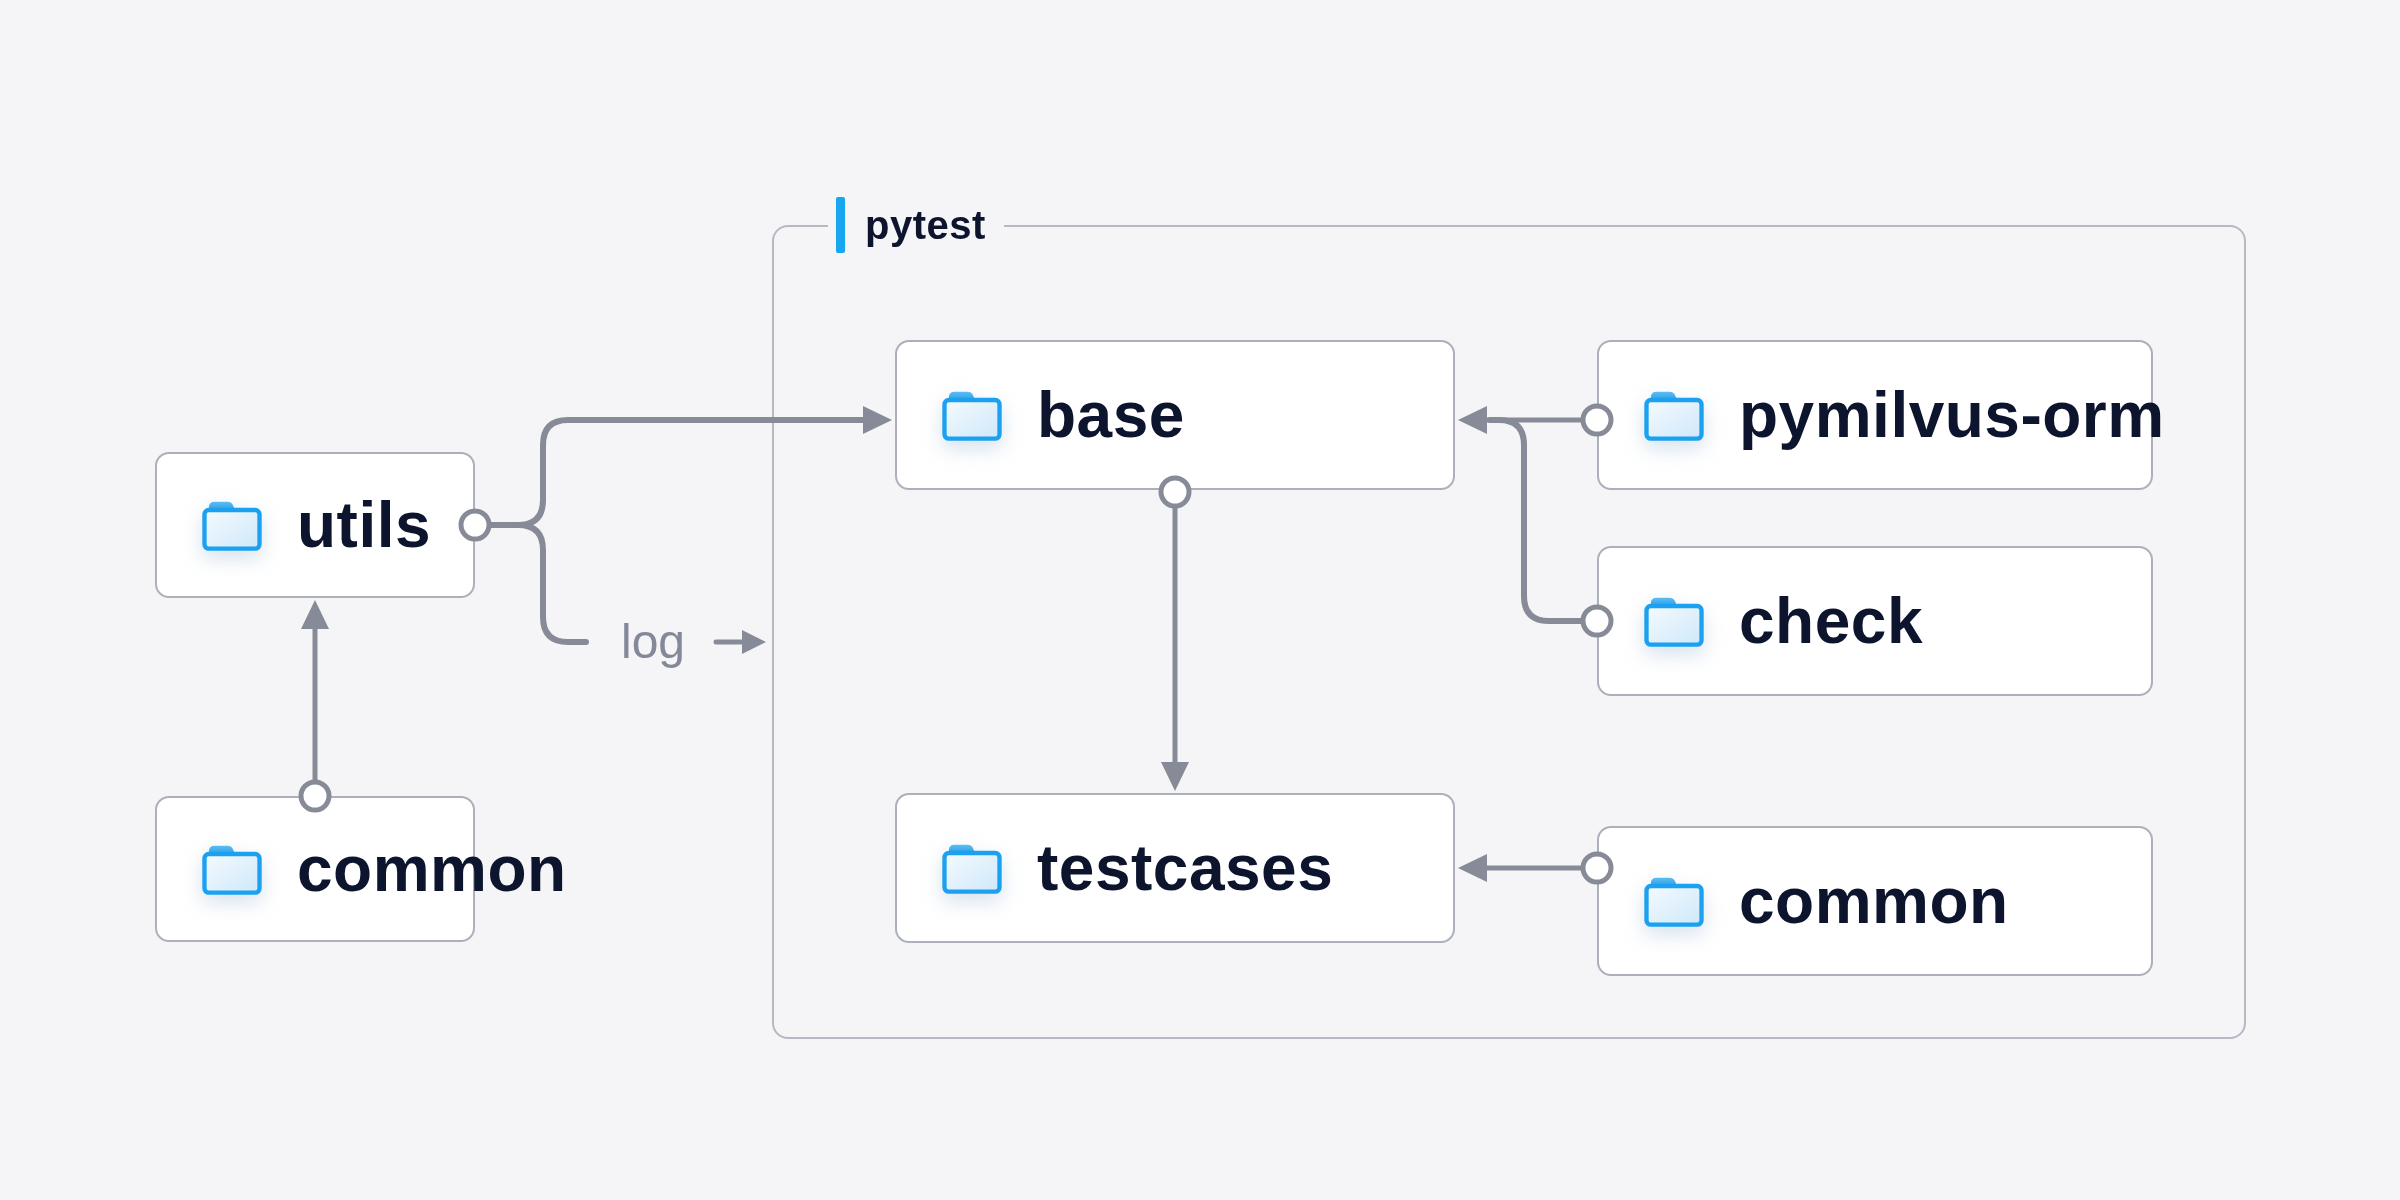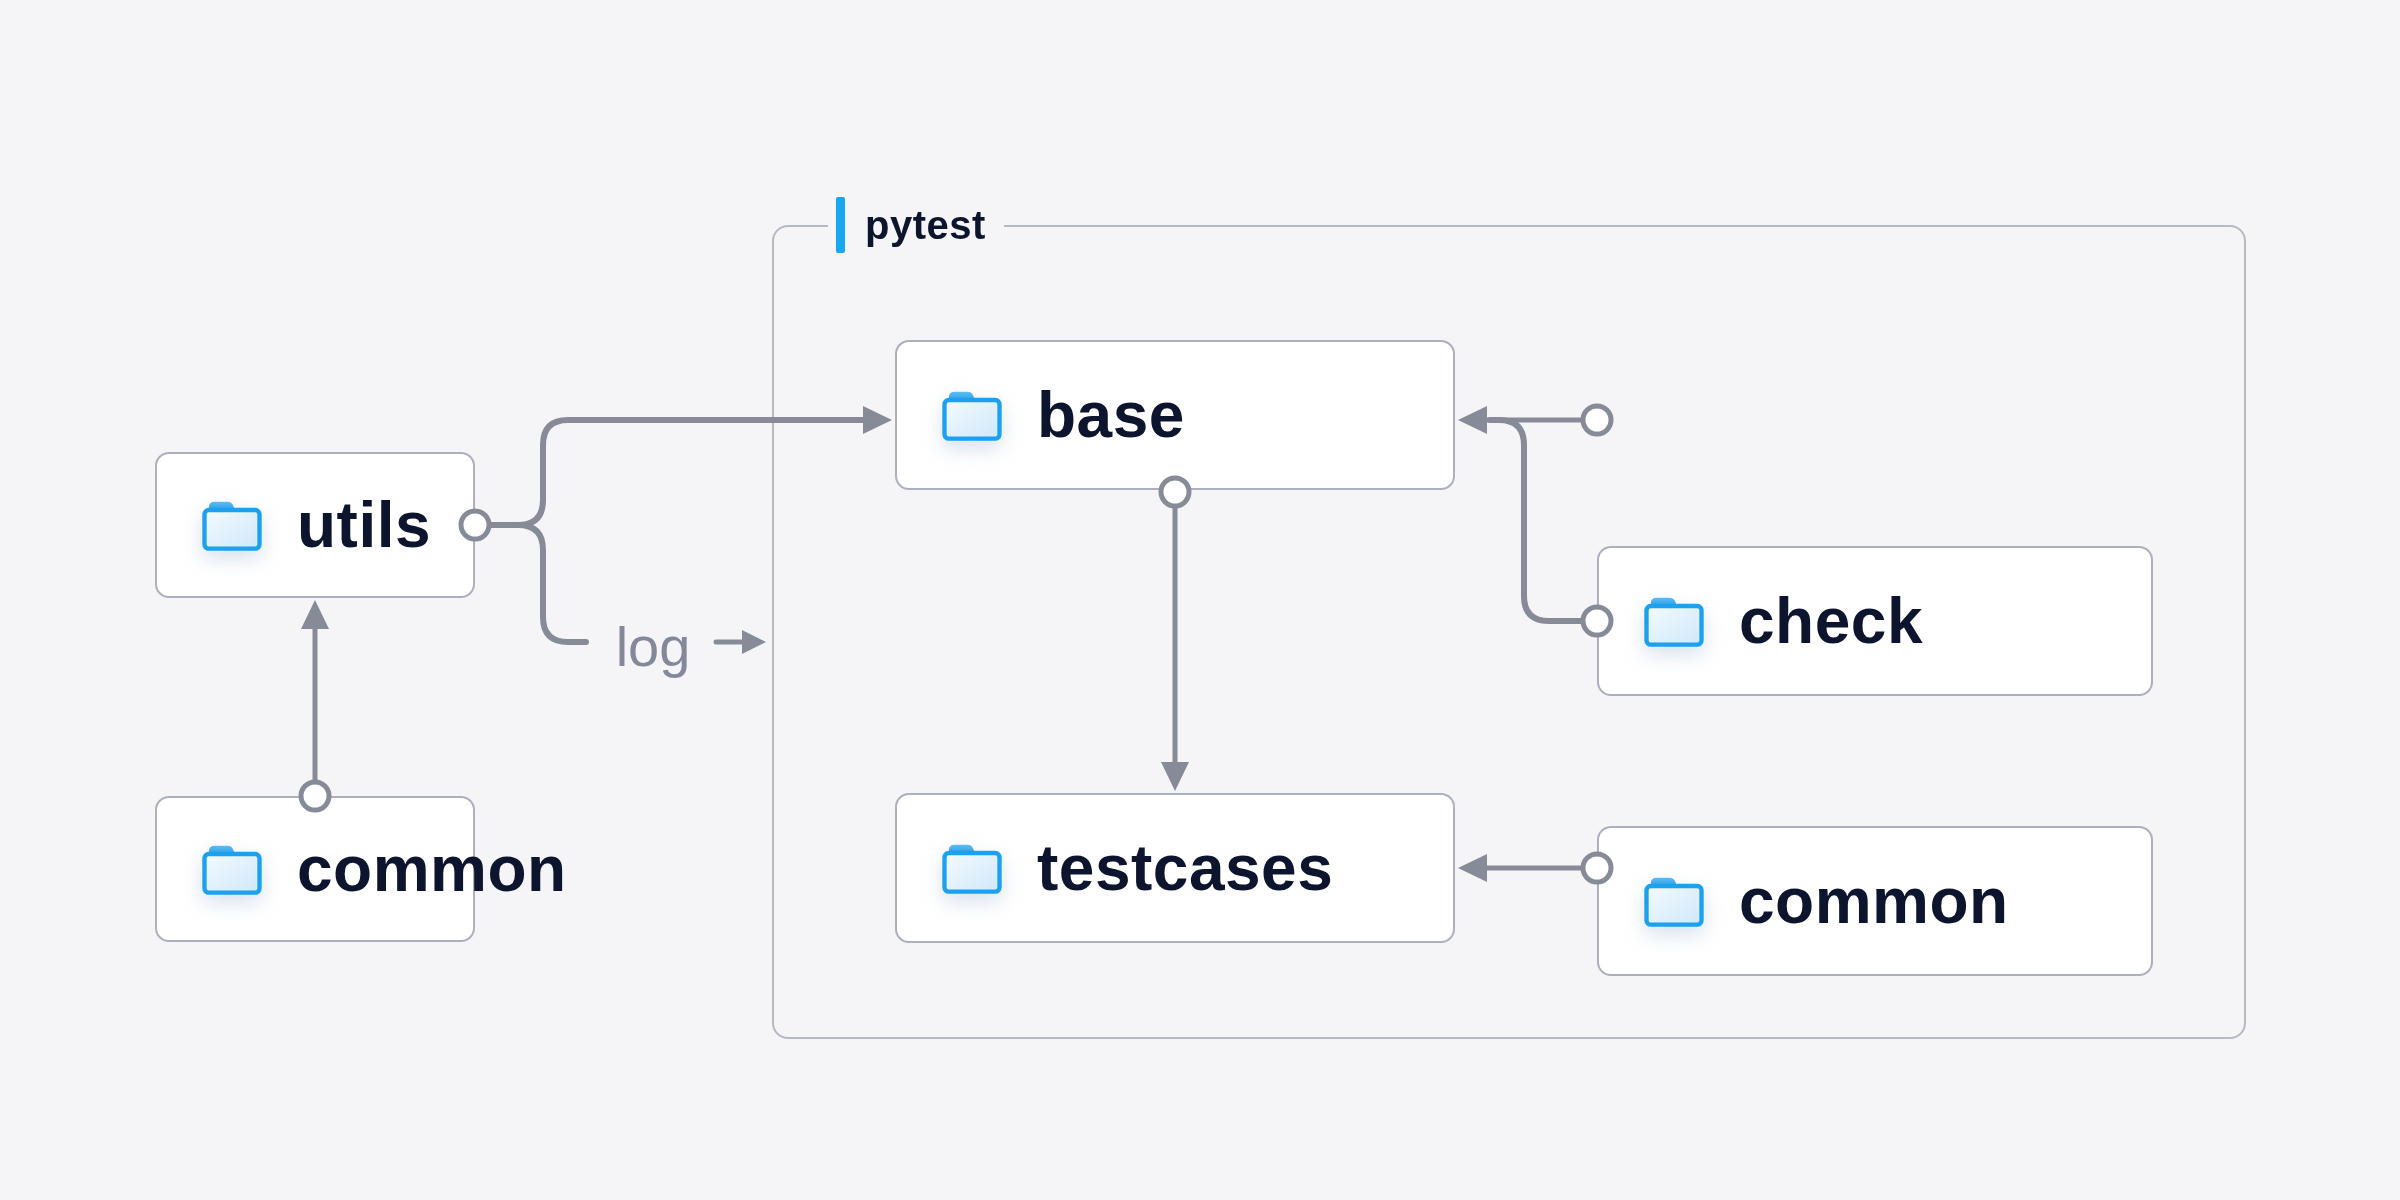--- a/index.html
+++ b/index.html
@@ -83,21 +83,21 @@
     width: 2400px; height: 1200px;
     z-index: 5;
     pointer-events: none;
   }
   
   .edge-label {
     position: absolute;
     left: 600px; top: 606px;
     width: 106px;
     text-align: center;
-    font-size: 56px;
+    font-size: 48px;
     font-weight: 500;
     color: #84899a;
     z-index: 6;
   }
 </style>
 </head>
 <body>
 
 <svg width="0" height="0" style="position:absolute" aria-hidden="true">
   <defs>
@@ -188,20 +188,27 @@
   </div>
 
   <div class="node" id="node-base">
     <span class="folder-icon"><svg viewBox="0 0 68 58" width="66" height="56">
           <path d="M10 16 V11 q0 -6 6 -6 h13 q5 0 6.5 4.5 L38 16 Z" fill="url(#tgrad)"></path>
           <rect x="5.5" y="13.5" width="57" height="40" rx="4.5" fill="url(#fgrad)" stroke="#1ba1f0" stroke-width="4.5"></rect>
         </svg></span>
     <span class="node-label">base</span>
   </div>
 
+  <div class="node" id="node-pymilvus">
+    <span class="folder-icon"><svg viewBox="0 0 68 58" width="66" height="56">
+          <path d="M10 16 V11 q0 -6 6 -6 h13 q5 0 6.5 4.5 L38 16 Z" fill="url(#tgrad)"></path>
+          <rect x="5.5" y="13.5" width="57" height="40" rx="4.5" fill="url(#fgrad)" stroke="#1ba1f0" stroke-width="4.5"></rect>
+        </svg></span>
+    <span class="node-label">pymilvus-orm</span>
+  </div>
 
   <div class="node" id="node-check">
     <span class="folder-icon"><svg viewBox="0 0 68 58" width="66" height="56">
           <path d="M10 16 V11 q0 -6 6 -6 h13 q5 0 6.5 4.5 L38 16 Z" fill="url(#tgrad)"></path>
           <rect x="5.5" y="13.5" width="57" height="40" rx="4.5" fill="url(#fgrad)" stroke="#1ba1f0" stroke-width="4.5"></rect>
         </svg></span>
     <span class="node-label">check</span>
   </div>
 
   <div class="node" id="node-testcases">

